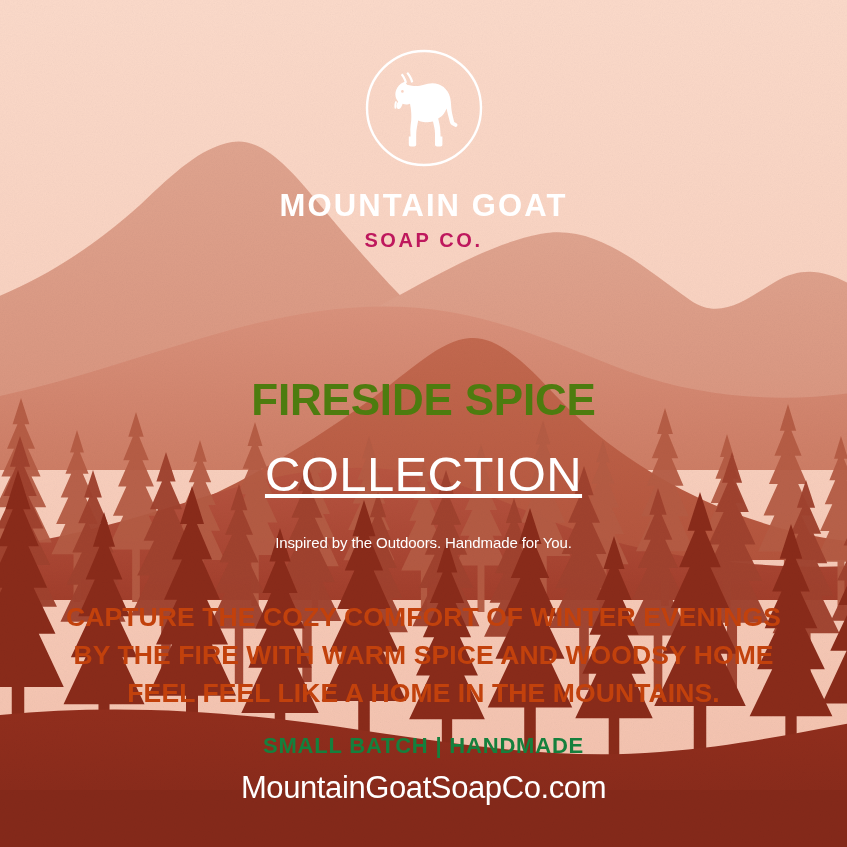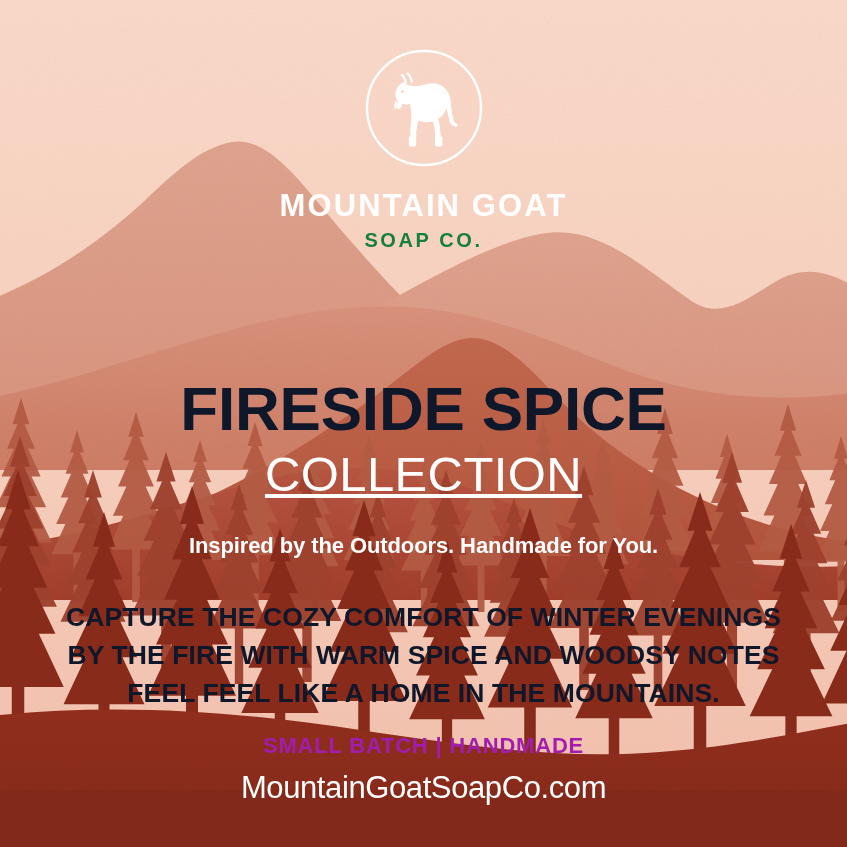--- a/index.html
+++ b/index.html
@@ -64,34 +64,34 @@
   }
   .brand-sub {
     position: absolute;
     top: 230px;
     left: 0;
     right: 0;
     font-size: 20px;
     font-weight: 700;
     letter-spacing: 2.6px;
     line-height: 1;
-    color: #15803d;
+    color: #be185d;
     white-space: nowrap;
   }
 
   .headline {
     position: absolute;
     top: 378px;
     left: 0;
     right: 0;
-    font-size: 62px;
+    font-size: 44px;
     font-weight: 700;
     letter-spacing: -0.2px;
     line-height: 1;
-    color: #0f172a;
+    color: #4d7c0f;
     white-space: nowrap;
   }
   .headline-sub {
     position: absolute;
     top: 450px;
     left: 0;
     right: 0;
     font-size: 49px;
     font-weight: 400;
     letter-spacing: 0.4px;
@@ -99,51 +99,51 @@
     color: #FFFFFF;
     white-space: nowrap;
     text-decoration: underline;
   }
 
   .tagline {
     position: absolute;
     top: 535px;
     left: 0;
     right: 0;
-    font-size: 22px;
-    font-weight: 700;
+    font-size: 15px;
+    font-weight: 400;
     letter-spacing: -0.1px;
     line-height: 1;
     color: #FFFFFF;
     white-space: nowrap;
   }
 
   .body-copy {
     position: absolute;
     top: 598px;
     left: 0;
     right: 0;
     font-size: 26.5px;
     font-weight: 700;
     letter-spacing: 0.1px;
     line-height: 38px;
-    color: #0f172a;
+    color: #c2410c;
   }
   .body-copy .ln { display: block; white-space: nowrap; }
 
   .badge-line {
     position: absolute;
     top: 735px;
     left: 0;
     right: 0;
     font-size: 22px;
     font-weight: 700;
     letter-spacing: 0.8px;
     line-height: 1;
-    color: #a21caf;
+    color: #15803d;
     white-space: nowrap;
   }
   .website {
     position: absolute;
     top: 772px;
     left: 0;
     right: 0;
     font-size: 31px;
     font-weight: 400;
     letter-spacing: -0.4px;
@@ -361,21 +361,21 @@
     <div class="brand-sub">SOAP CO.</div>
 
     <div class="headline">FIRESIDE SPICE</div>
 
     <div class="headline-sub">COLLECTION</div>
 
     <div class="tagline">Inspired by the Outdoors. Handmade for You.</div>
 
     <div class="body-copy">
       <span class="ln">CAPTURE THE COZY COMFORT OF WINTER EVENINGS</span>
-      <span class="ln">BY THE FIRE WITH WARM SPICE AND WOODSY NOTES</span>
+      <span class="ln">BY THE FIRE WITH WARM SPICE AND WOODSY HOME</span>
       <span class="ln">FEEL FEEL LIKE A HOME IN THE MOUNTAINS.</span>
     </div>
 
     <div class="badge-line">SMALL BATCH | HANDMADE</div>
 
     <div class="website">MountainGoatSoapCo.com</div>
 
   </div>
 </div>
 

